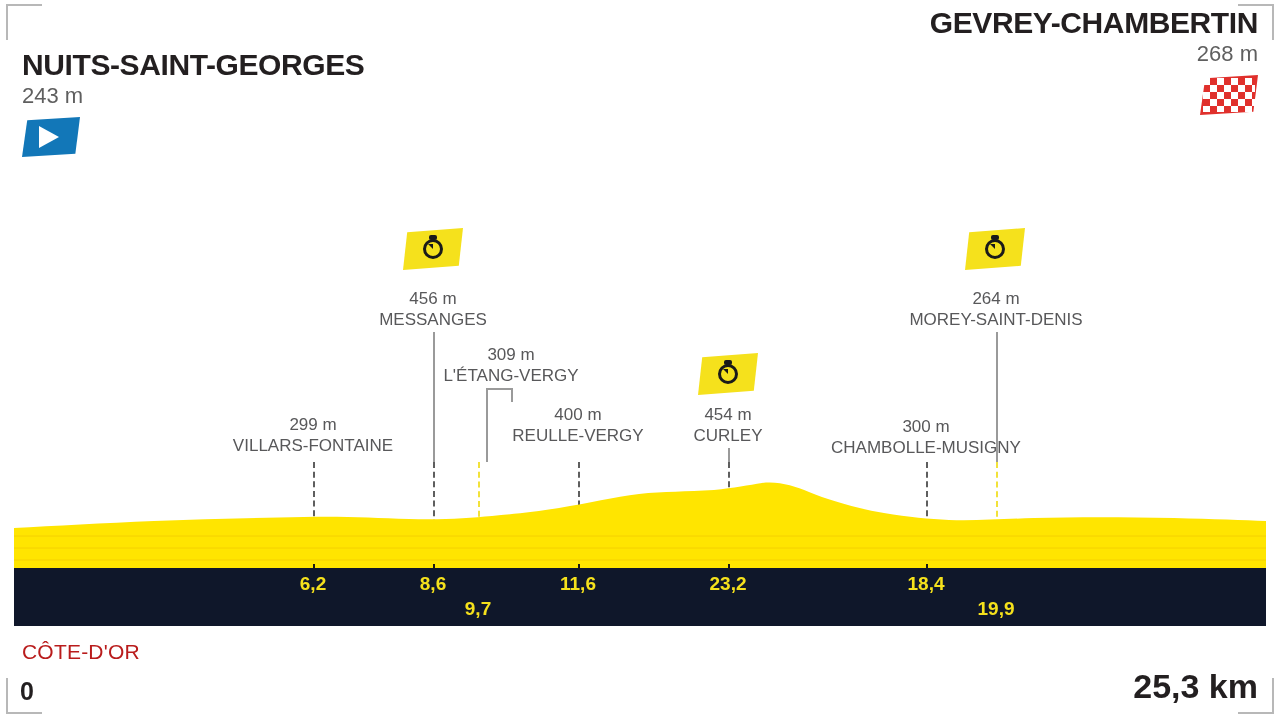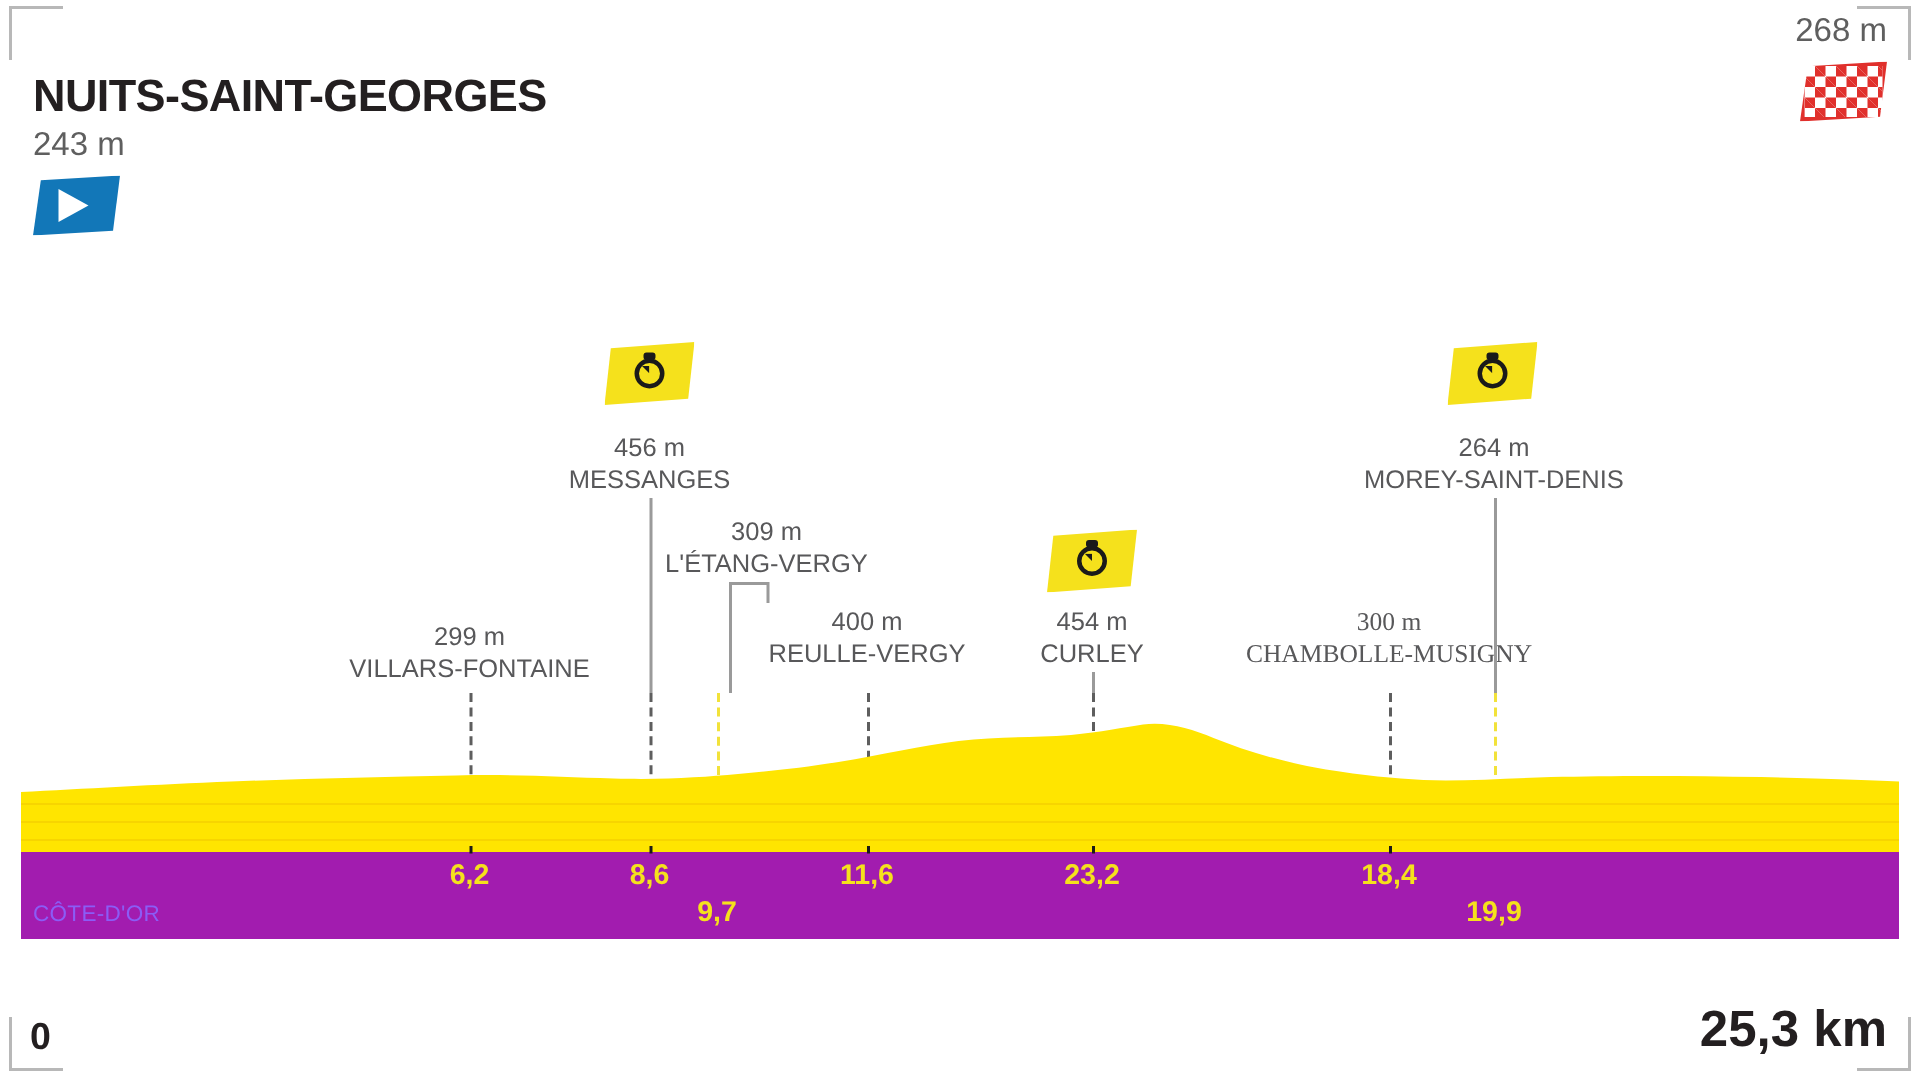--- a/index.html
+++ b/index.html
@@ -85,35 +85,35 @@
     position:absolute;width:0;border-left:2px dashed #5e5e5e;
   }
   .dashline.onbar{border-left-color:#f2e23a;}
 
   
   #profile{position:absolute;left:14px;top:440px;width:1252px;height:130px;}
   #profile svg{display:block;width:100%;height:100%;}
 
   
   #kmbar{
-    position:absolute;left:14px;top:568px;width:1252px;height:58px;background:#a21caf;
+    position:absolute;left:14px;top:568px;width:1252px;height:58px;background:#0f172a;
   }
   .kmtick{
     position:absolute;top:-4px;width:1.5px;height:5px;background:#1c1a17;
   }
   .kmval{
     position:absolute;color:#f5e11c;font-size:19px;font-weight:bold;
     transform:translateX(-50%);white-space:nowrap;
   }
   .kmval.row1{top:5px;}
   .kmval.row2{top:30px;}
 
   
   #dept{
-    position:absolute;left:22px;top:601px;font-size:15px;color:#8b5cf6;letter-spacing:0.2px;
+    position:absolute;left:22px;top:640px;font-size:21px;color:#b91c1c;letter-spacing:0.2px;
   }
   #kmstart{
     position:absolute;left:20px;bottom:14px;font-size:25px;font-weight:bold;color:#231f20;
   }
   #kmtotal{
     position:absolute;right:22px;bottom:14px;font-size:34px;font-weight:bold;color:#231f20;
   }
 </style>
 </head>
 <body>
@@ -129,20 +129,21 @@
     <div class="ep-city">NUITS-SAINT-GEORGES</div>
     <div class="ep-alt">243 m</div>
     <div class="ep-flagwrap">
       <div class="flag-para flag-start">
         <span class="tri"></span>
       </div>
     </div>
   </div>
 
   <div class="endpoint finish">
+    <div class="ep-city">GEVREY-CHAMBERTIN</div>
     <div class="ep-alt">268 m</div>
     <div class="ep-flagwrap">
       <div class="flag-para flag-finish"></div>
     </div>
   </div>
 
   <div class="sflag" style="left:403px;top:228px;">
     <div class="body">
       <span class="watch"></span>
     </div>
@@ -176,21 +177,21 @@
   <div class="plabel" style="left:578px;top:404px;transform:translateX(-50%);">
     <div class="alt">400 m</div>
     <div class="name">REULLE-VERGY</div>
   </div>
 
   <div class="plabel" style="left:728px;top:404px;transform:translateX(-50%);">
     <div class="alt">454 m</div>
     <div class="name">CURLEY</div>
   </div>
 
-  <div class="plabel" style="left:926px;top:404px;transform:translateX(-50%);font-family:Liberation Serif, serif;">
+  <div class="plabel" style="left:926px;top:416px;transform:translateX(-50%);">
     <div class="alt">300 m</div>
     <div class="name">CHAMBOLLE-MUSIGNY</div>
   </div>
 
   <div class="plabel" style="left:996px;top:288px;transform:translateX(-50%);">
     <div class="alt">264 m</div>
     <div class="name">MOREY-SAINT-DENIS</div>
   </div>
 
   <div class="leader" style="left:433px;top:332px;height:130px;"></div>

